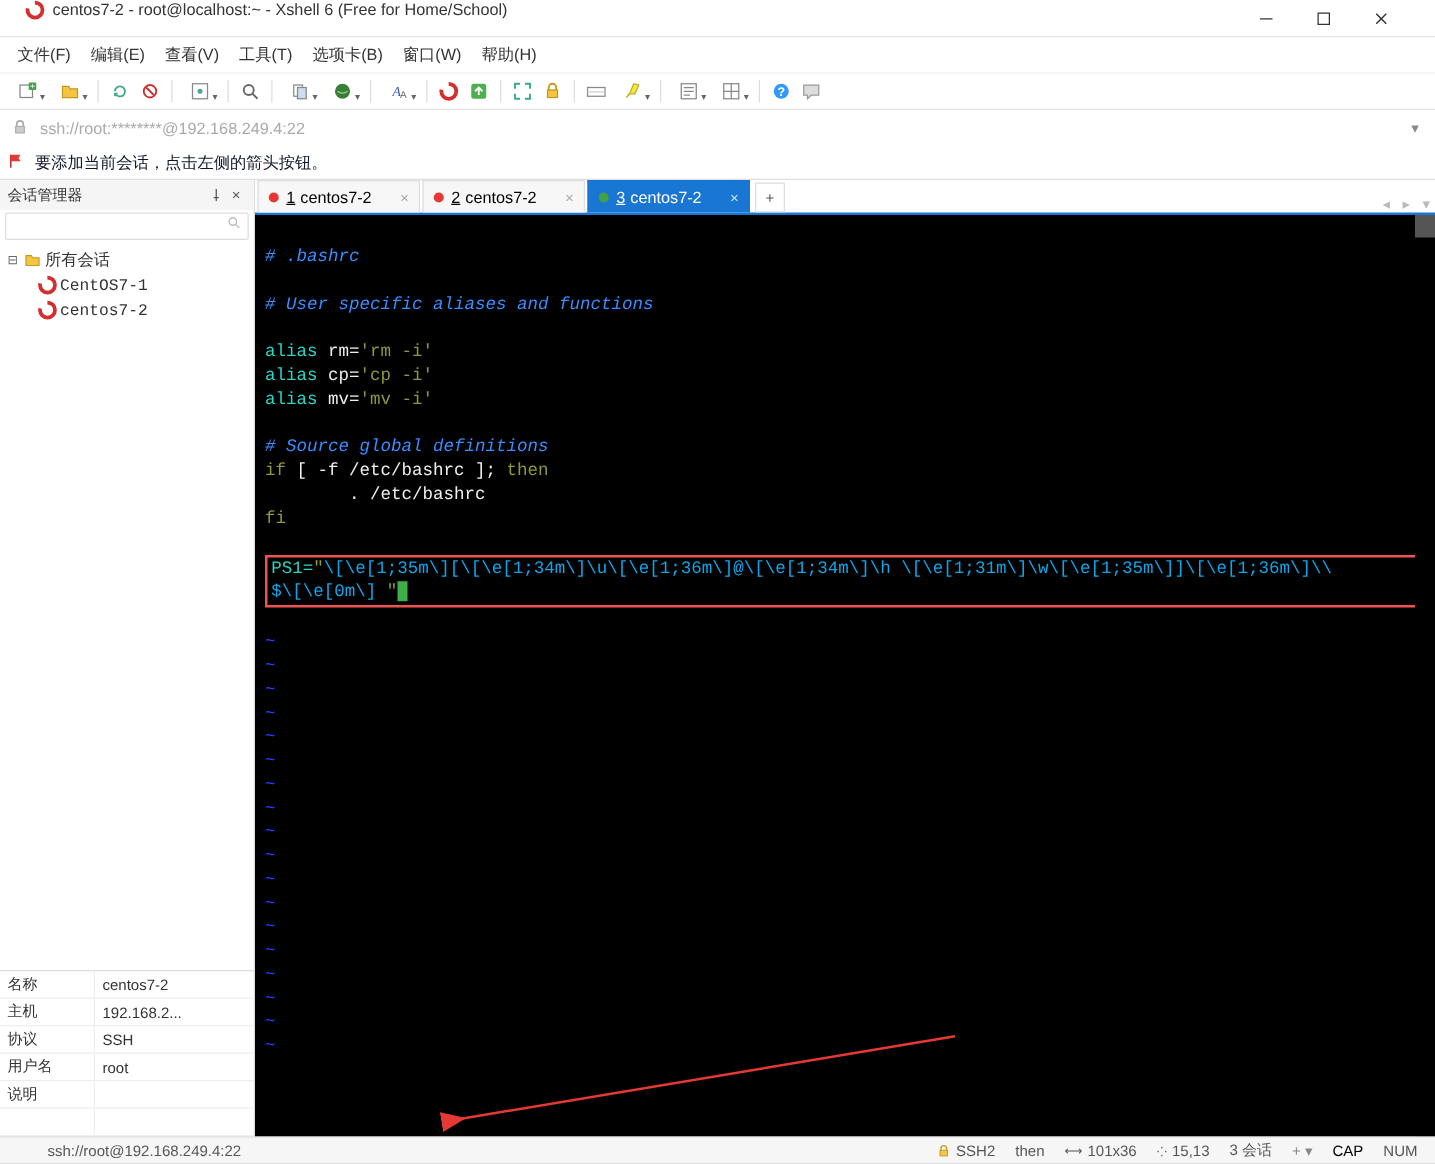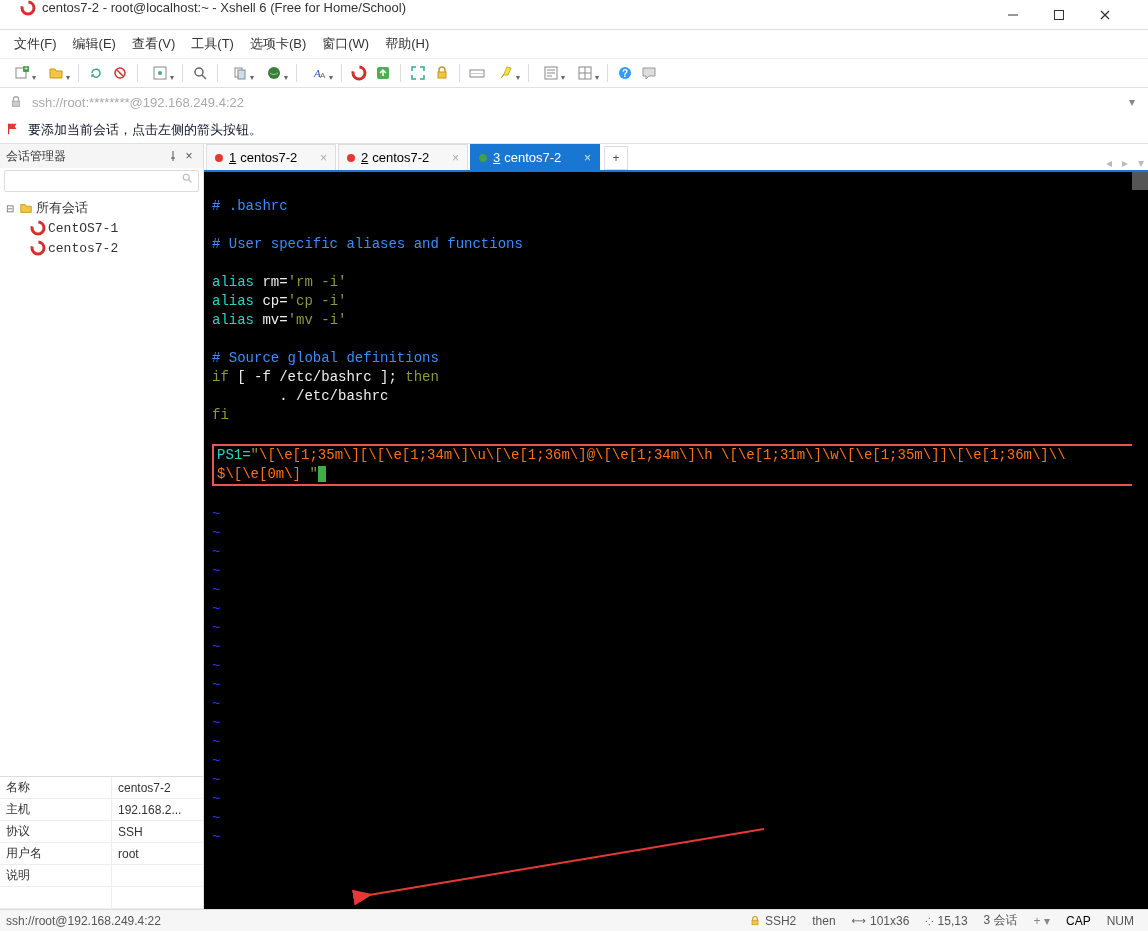--- a/index.html
+++ b/index.html
@@ -43,21 +43,21 @@
 .sidesearch input { width: 100%; height: 22px; border: 1px solid #ddd; border-radius: 2px; padding: 0 20px 0 4px; background: #fff; }
 .sidesearch .sicon { position: relative; float: right; margin-top: -20px; margin-right: 6px; color: #aaa; pointer-events: none; }
 .tree { flex: 1; padding: 4px 2px; overflow: auto; font-size: 13px; }
 .tree-node { display: flex; align-items: center; height: 20px; padding-left: 4px; }
 .tree-node.child { padding-left: 28px; font-family: Liberation Mono, monospace; }
 .tree-node .expander { width: 12px; color: #666; font-size: 10px; }
 .tree-node .ticon { width: 16px; height: 16px; margin-right: 2px; display: flex; align-items: center; justify-content: center; }
 .tree-node .tlabel { color: #333; }
 .propgrid { border-top: 1px solid #ddd; font-size: 12px; }
 .propgrid .row { display: flex; height: 22px; align-items: stretch; border-bottom: 1px solid #eee; }
-.propgrid .k { width: 112px; padding: 2px 6px; border-right: 1px solid #eee; color: #333; display: flex; align-items: center; }
+.propgrid .k { width: 76px; padding: 2px 6px; border-right: 1px solid #eee; color: #333; display: flex; align-items: center; }
 .propgrid .v { flex: 1; padding: 2px 6px; color: #333; display: flex; align-items: center; }
 
 
 .main { flex: 1; display: flex; flex-direction: column; min-width: 0; }
 .tabs { height: 28px; display: flex; align-items: flex-end; background: #fff; border-bottom: 2px solid #1976d2; padding-left: 2px; gap: 2px; }
 .tab { height: 26px; min-width: 130px; display: flex; align-items: center; padding: 0 8px 0 8px; border: 1px solid #ddd; border-bottom: none; background: #f7f7f7; cursor: pointer; font-size: 13px; }
 .tab .dot { width: 8px; height: 8px; border-radius: 50%; margin-right: 6px; }
 .tab .dot.red { background: #e53935; }
 .tab .dot.green { background: #43a047; }
 .tab .num { text-decoration: underline; margin-right: 4px; }
@@ -65,37 +65,37 @@
 .tab .x { color: #aaa; font-size: 12px; margin-left: 6px; }
 .tab.active { background: #1976d2; color: #fff; border-color: #1976d2; }
 .tab.active .x { color: #cfe3f6; }
 .tab-add { width: 24px; height: 24px; display: flex; align-items: center; justify-content: center; border: 1px solid #ddd; margin-left: 2px; cursor: pointer; color: #555; }
 .tabs .spacer { flex: 1; }
 .tabs .nav { color: #bbb; padding: 0 4px; cursor: pointer; }
 
 .terminal { flex: 1; background: #000; color: #eee; font-family: Consolas, "Courier New", monospace; font-size: 14px; line-height: 19px; padding: 6px 8px; position: relative; overflow: hidden; white-space: pre; }
 .terminal .scrollbar { position: absolute; right: 0; top: 0; width: 16px; height: 100%; background: #000; }
 .terminal .scrollbar .thumb { position: absolute; top: 0; width: 100%; height: 18px; background: #555; }
-.c-blue { color: #3a8cff; }
+.c-blue { color: #3a8cff; font-style: italic; }
 .c-teal { color: #2ad4c4; }
 .c-olive { color: #8a9a3a; }
-.c-mag { color: #f97316; }
+.c-mag { color: #0ea5e9; }
 .tilde { color: #2a3bff; }
 .hlbox { border: 2px solid #ef5350; padding: 0 3px; display: block; }
 .cursor { display: inline-block; width: 8px; height: 16px; background: #3fae49; vertical-align: middle; }
 .vim-statusline { position: absolute; bottom: 6px; left: 8px; right: 24px; color: #fff; display: flex; font-family: Consolas, monospace; font-size: 14px; }
 .vim-statusline .mode { font-weight: bold; }
 .vim-statusline .ann { color: #e25858; margin-left: 26px; }
 .vim-statusline .fill { flex: 1; }
 
 .arrow-svg { position: absolute; bottom: 0; left: 140px; width: 430px; height: 90px; pointer-events: none; }
 
 
 .statusbar { height: 22px; background: #f6f6f6; border-top: 1px solid #ddd; display: flex; align-items: center; font-size: 12px; color: #555; padding: 0 6px; }
-.statusbar .left { flex: 1; }
+.statusbar .left { flex: 1; margin-left: 32px; }
 .statusbar .chip { padding: 0 8px; display: flex; align-items: center; gap: 4px; }
 .statusbar .chip.dim { color: #000000; }
 
 
 svg { display: block; }
 .swirl { width: 16px; height: 16px; }
 </style>
 </head>
 <body>
 

